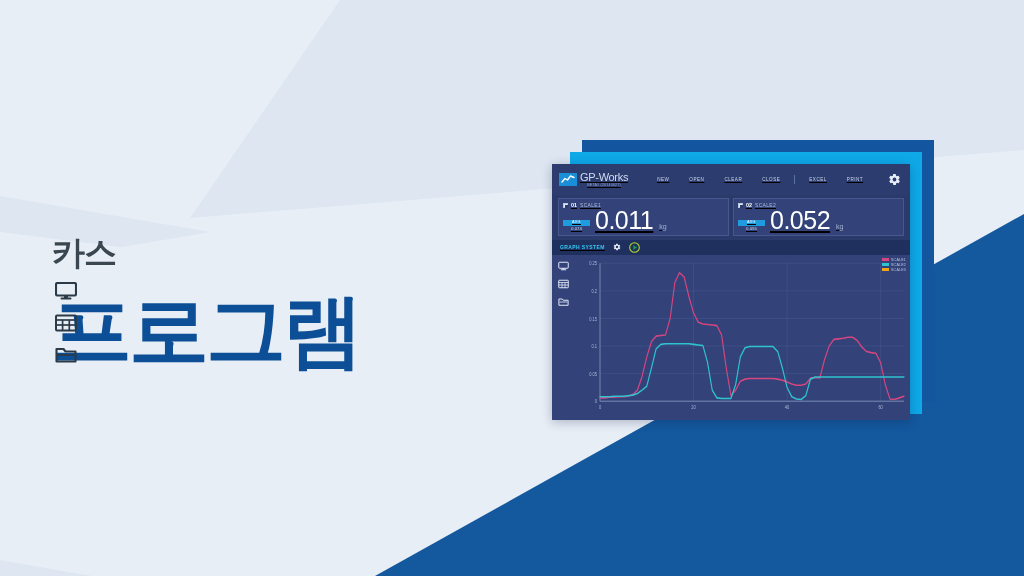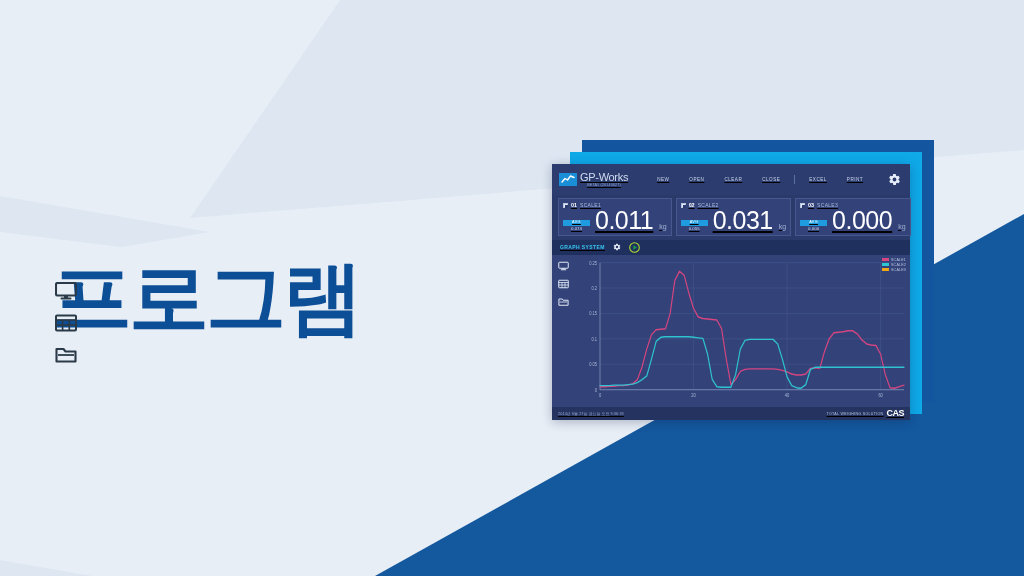--- a/index.html
+++ b/index.html
@@ -200,20 +200,21 @@
     <line x1="7.6" y1="6" x2="7.6" y2="16.5" stroke="#2b3a49" stroke-width="1.7"></line>
     <line x1="14.3" y1="6" x2="14.3" y2="16.5" stroke="#2b3a49" stroke-width="1.7"></line>
   </svg>
   <svg width="22" height="18" viewBox="0 0 22 18">
     <path d="M1.5 15.5 V3 H8.5 L10.5 5.5 H20.5 V15.5 Z" fill="none" stroke="#2b3a49" stroke-width="2.1" stroke-linejoin="round"></path>
     <line x1="3" y1="9" x2="19" y2="9" stroke="#2b3a49" stroke-width="1.8"></line>
   </svg>
 </div>
 
 <div class="left-block">
+  <div class="brand-kr">카스</div>
   <div class="title-line2">프로그램</div>
 </div>
 
 <div class="stack win-back2"></div>
 <div class="stack win-back1"></div>
 
 <div class="window">
 
   <div class="app-bar">
     <div class="logo-wrap">
@@ -267,40 +268,25 @@
       <div class="card-head">
         <span class="cb"></span>
         <span class="card-num">02</span>
         <span class="card-name">SCALE2</span>
       </div>
       <div class="card-body">
         <div class="avg-box">
           <div class="avg-badge">AVG</div>
           <div class="avg-val">0.055</div>
         </div>
-        <div class="big-val">0.031</div>
+        <div class="big-val">0.052</div>
         <div class="unit">kg</div>
       </div>
     </div>
 
-    <div class="card">
-      <div class="card-head">
-        <span class="cb"></span>
-        <span class="card-num">03</span>
-        <span class="card-name">SCALE3</span>
-      </div>
-      <div class="card-body">
-        <div class="avg-box">
-          <div class="avg-badge">AVG</div>
-          <div class="avg-val">0.000</div>
-        </div>
-        <div class="big-val">0.000</div>
-        <div class="unit">kg</div>
-      </div>
-    </div>
 
   </div>
 
   <div class="gs-bar">
     <span class="gs-label">GRAPH SYSTEM</span>
     <span style="display:flex;cursor:pointer">
       <svg width="8" height="8" viewBox="0 0 24 24" fill="#dfe7f5">
         <path d="M19.4 13a7.8 7.8 0 0 0 0-2l2.1-1.6a.5.5 0 0 0 .1-.6l-2-3.4a.5.5 0 0 0-.6-.2l-2.5 1a7.6 7.6 0 0 0-1.7-1L14.4 2.4a.5.5 0 0 0-.5-.4h-4a.5.5 0 0 0-.5.4L9 5.2a7.6 7.6 0 0 0-1.7 1l-2.5-1a.5.5 0 0 0-.6.2l-2 3.4a.5.5 0 0 0 .1.6L4.6 11a7.8 7.8 0 0 0 0 2l-2.1 1.6a.5.5 0 0 0-.1.6l2 3.4a.5.5 0 0 0 .6.2l2.5-1a7.6 7.6 0 0 0 1.7 1l.4 2.8a.5.5 0 0 0 .5.4h4a.5.5 0 0 0 .5-.4l.4-2.8a7.6 7.6 0 0 0 1.7-1l2.5 1a.5.5 0 0 0 .6-.2l2-3.4a.5.5 0 0 0-.1-.6ZM12 15.5A3.5 3.5 0 1 1 15.5 12 3.5 3.5 0 0 1 12 15.5Z"></path>
       </svg>
     </span>
@@ -370,21 +356,14 @@
           <span class="lg-txt">SCALE2</span>
         </div>
         <div class="lg-row">
           <span class="lg-swatch" style="background:#f0a818"></span>
           <span class="lg-txt">SCALE3</span>
         </div>
       </div>
     </div>
   </div>
 
-  <div class="status">
-    <div class="status-left">2014년 6월 27일 금요일 오전 9:36:33</div>
-    <div class="status-right">
-      <span class="tws">TOTAL WEIGHING SOLUTION</span>
-      <span class="cas">CAS</span>
-    </div>
-  </div>
 
 </div>
 
 </body></html>

